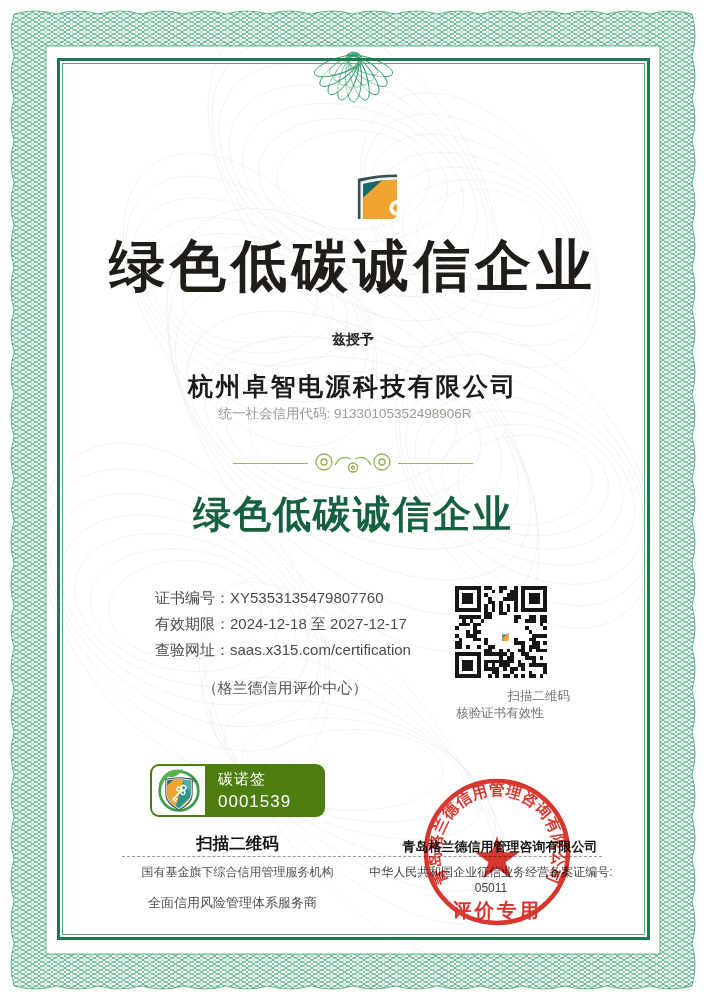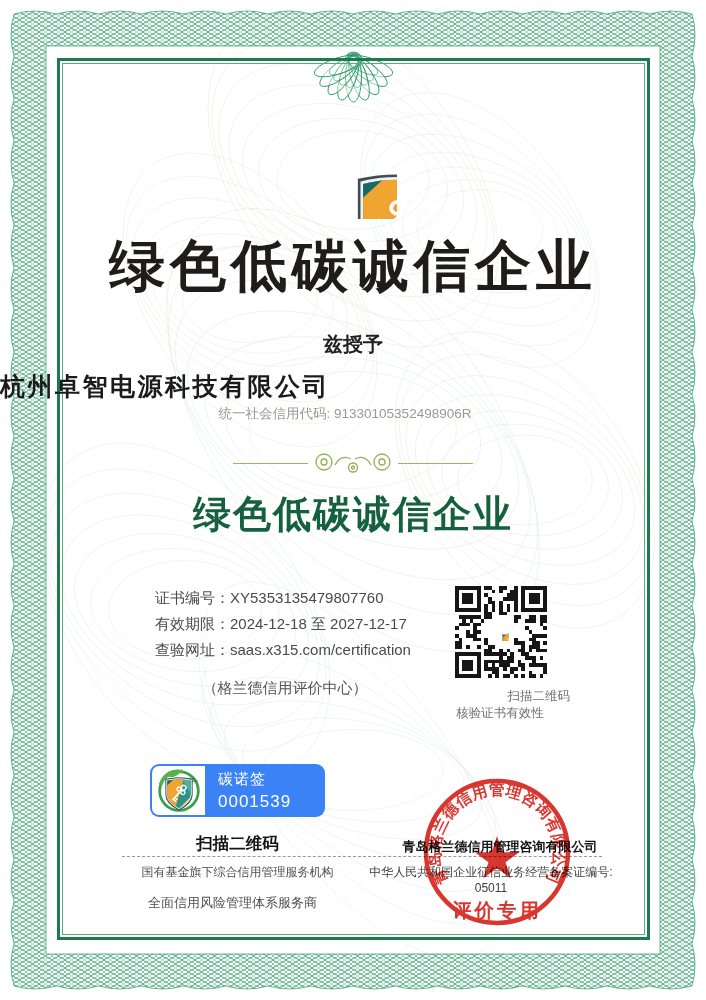--- a/index.html
+++ b/index.html
@@ -9,22 +9,22 @@
   svg{display:block;}
 
   
   .inner-frame{position:absolute;left:57px;top:58px;width:587px;height:876px;
     border:3px solid #1d7a4f;z-index:1;}
   .inner-frame .thin{position:absolute;inset:2px;border:1px solid #5aa87f;}
 
   
   .cert-title{left:0;top:229px;width:706px;text-align:center;font-size:56px;font-weight:900;
     color:#201d19;letter-spacing:5px;z-index:2;font-family:"Liberation Serif","DejaVu Serif",serif;}
-  .award-intro{left:0;top:331px;width:706px;text-align:center;font-size:20px;font-weight:bold;color:#232323;z-index:2;}
-  .company-name{left:0;top:370px;width:706px;text-align:left;font-size:25px;font-weight:bold;
+  .award-intro{left:0;top:331px;width:706px;text-align:center;font-size:14px;font-weight:bold;color:#232323;z-index:2;}
+  .company-name{left:0;top:370px;width:706px;text-align:center;font-size:25px;font-weight:bold;
     color:#1b1b1b;letter-spacing:2.5px;z-index:2;}
   .credit-code{left:0;top:405px;width:690px;text-align:center;font-size:13.5px;color:#9a9a94;z-index:2;}
 
   .divider{left:233px;top:450px;width:240px;height:26px;display:flex;align-items:center;z-index:2;}
   .divider .line{flex:1;height:0;border-top:1.3px solid #9ab760;}
 
   .cert-subtitle{left:0;top:489px;width:706px;text-align:center;font-size:38px;font-weight:900;
     color:#15603f;letter-spacing:2px;z-index:2;}
 
   .fields{left:155px;top:585px;width:290px;z-index:2;font-size:15px;color:#4a4a4a;}
@@ -33,21 +33,21 @@
   .fields .val{color:#4a4a4a;}
   .issuer-note{margin-top:12px;width:260px;text-align:center;height:26px;line-height:26px;color:#55555} 
   .issuer-note{color:#555555;}
 
   .qr-wrap{left:455px;top:585px;width:92px;height:94px;z-index:2;}
   .qr-logo{position:absolute;left:37px;top:38px;width:18px;height:18px;background:#fff;border-radius:3px;
     display:flex;align-items:center;justify-content:center;box-shadow:0 0 0 1px #fff;}
   .qr-cap1{left:430px;top:688px;width:140px;text-align:right;font-size:12.5px;color:#6f6f6f;z-index:2;}
   .qr-cap2{left:430px;top:705px;width:140px;text-align:center;font-size:12.5px;color:#6f6f6f;z-index:2;}
 
-  .badge{left:150px;top:764px;width:175px;height:53px;background:#3b82f6;border-radius:9px;
+  .badge{left:150px;top:764px;width:175px;height:53px;background:#4d7c0f;border-radius:9px;
     display:flex;align-items:center;z-index:2;}
   .badge .emblem{width:53px;height:49px;background:#ffffff;border-radius:7px 0 0 7px;margin:2px 0 2px 2px;
     display:flex;align-items:center;justify-content:center;}
   .badge .txt{flex:1;padding-left:13px;color:#ffffff;}
   .badge .txt .l1{font-size:15px;letter-spacing:1px;}
   .badge .txt .l2{font-size:17px;letter-spacing:1px;margin-top:3px;}
 
   .slogan{left:110px;top:833px;width:255px;text-align:center;font-size:16.5px;font-weight:bold;color:#141414;z-index:2;}
   .footer-dash{left:122px;top:856px;width:480px;border-top:1.5px dashed #9a9a93;z-index:2;}
   .org1{left:105px;top:864px;width:265px;text-align:center;font-size:12px;color:#4f4f4f;z-index:2;}

